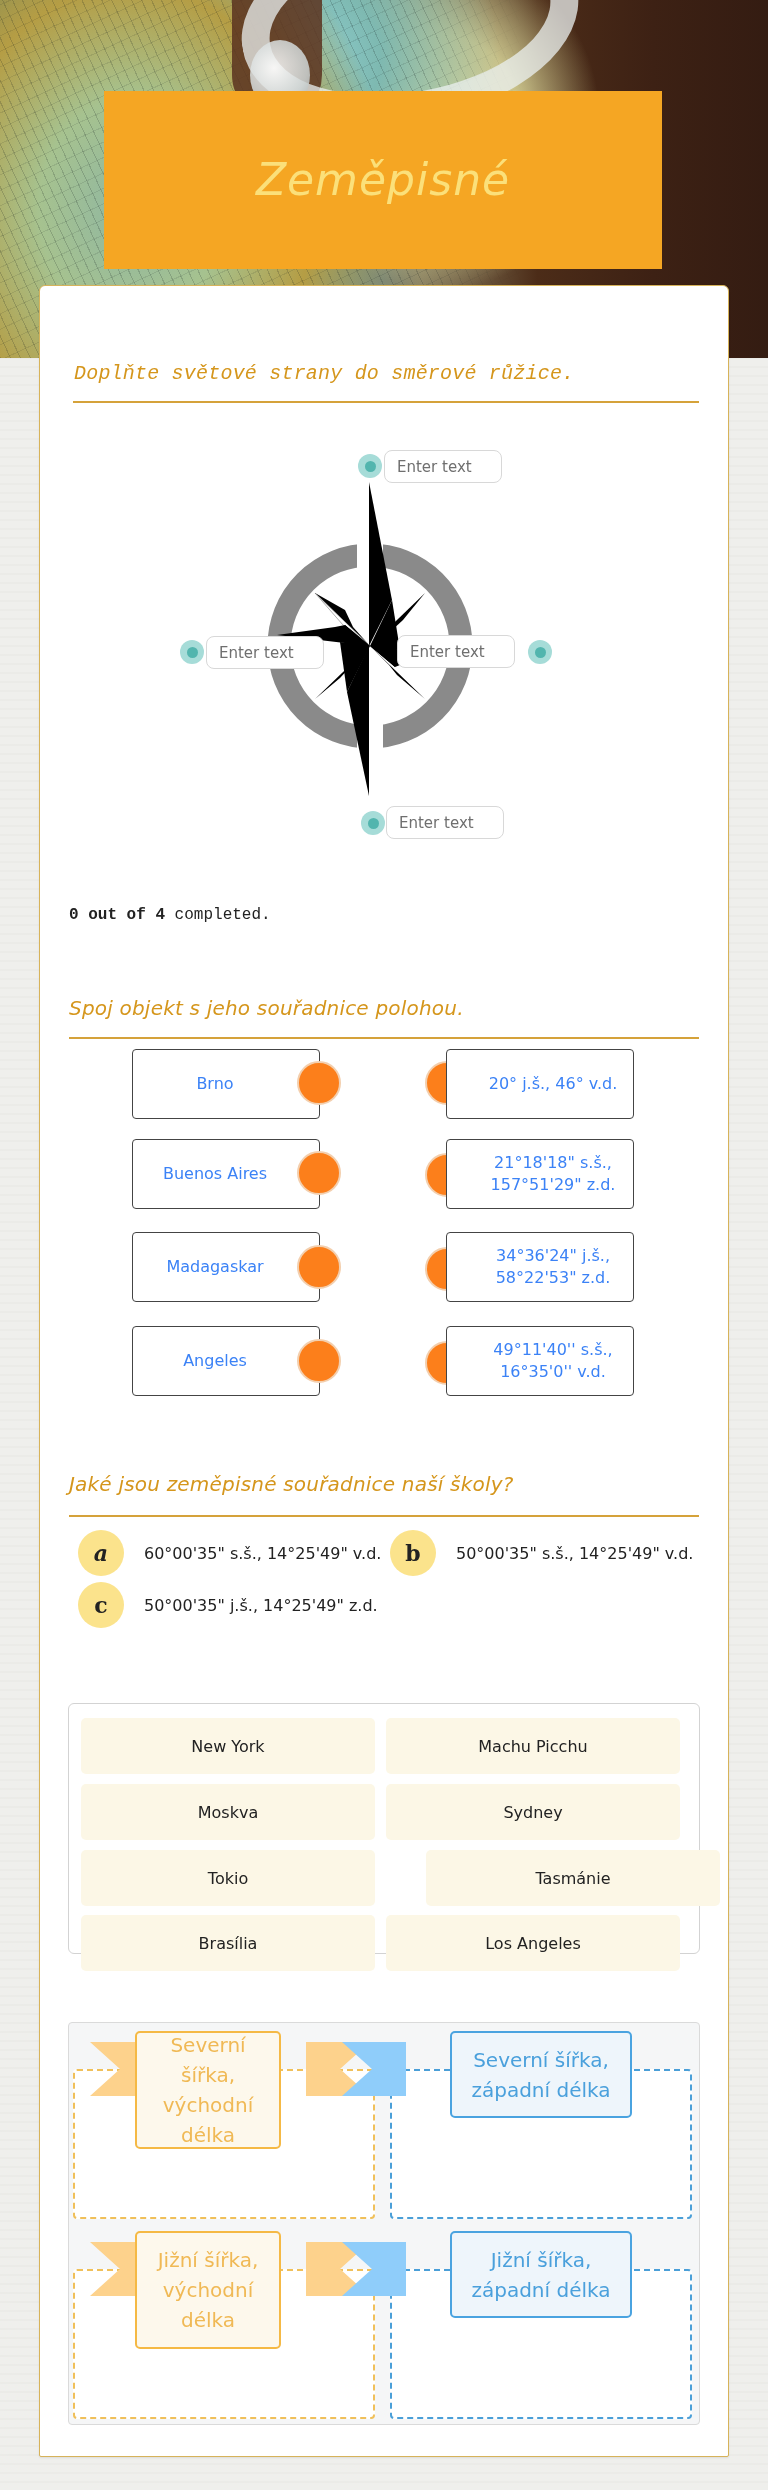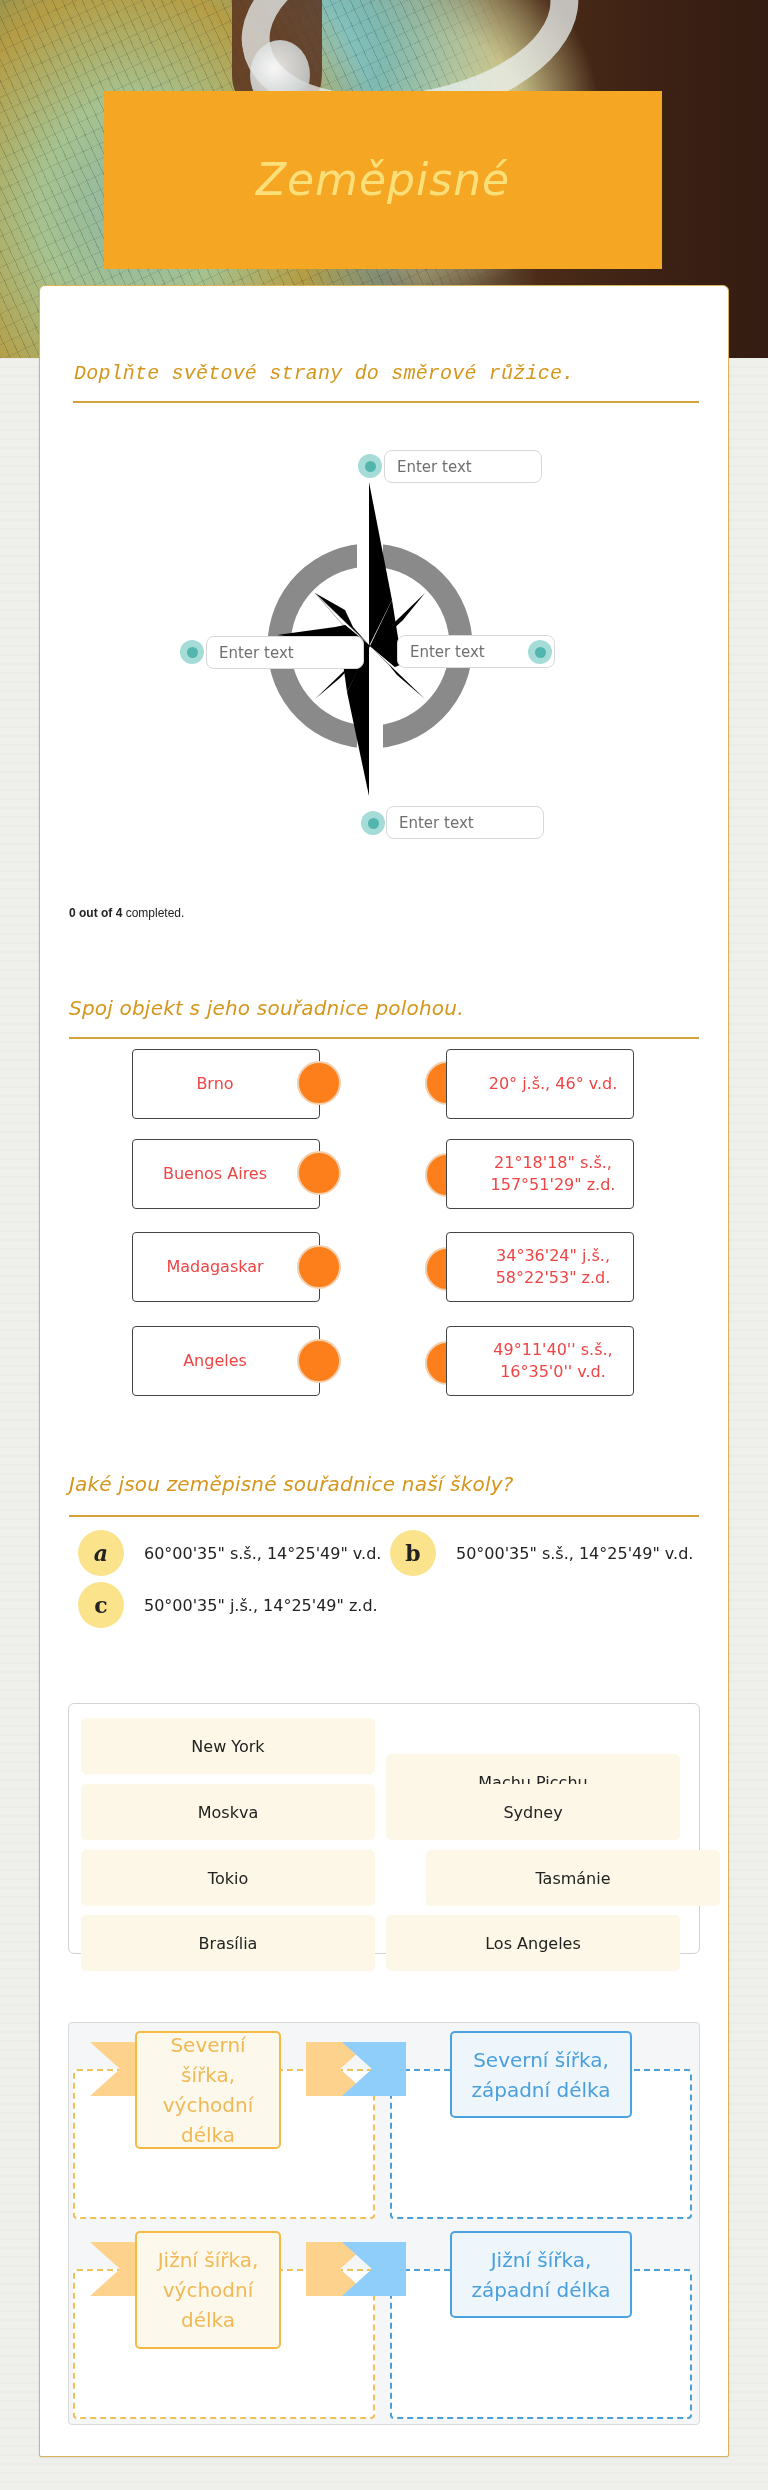--- a/index.html
+++ b/index.html
@@ -80,39 +80,39 @@
     .section-rule {
       position: absolute; height: 2px; background: #d5a23a;
     }
     .compass-svg { position: absolute; left: 265px; top: 480px; }
     .hotspot {
       position: absolute; width: 24px; height: 24px; border-radius: 50%;
       background: #a6dcd8; display: flex; align-items: center; justify-content: center;
     }
     .hotspot-inner { width: 11px; height: 11px; border-radius: 50%; background: #52b5ae; }
     .compass-input {
-      position: absolute; width: 158px; height: 33px;
+      position: absolute; width: 118px; height: 33px;
       border: 1px solid #d8d8d8; border-radius: 8px; background: #ffffff;
       font-family: "DejaVu Sans", sans-serif; font-size: 15px; color: #333;
       padding: 0 12px; outline: none;
     }
     .compass-input::placeholder { color: #6f6f6f; }
 
     .progress-text {
       position: absolute; left: 69px; top: 906px;
-      font-family: Liberation Sans, sans-serif; font-size: 12px; color: #222;
+      font-family: Liberation Mono, monospace; font-size: 16px; color: #222;
     }
     .progress-text b { font-weight: bold; }
 
     
     .match-box {
       position: absolute; width: 188px; height: 70px;
       border: 1px solid #444; border-radius: 4px; background: #fff;
       display: flex; align-items: center; justify-content: center; text-align: center;
-      font-family: "DejaVu Sans", sans-serif; font-size: 16px; color: #ef4444; line-height: 22px;
+      font-family: "DejaVu Sans", sans-serif; font-size: 16px; color: #3b82f6; line-height: 22px;
     }
     .match-box.right { padding-left: 26px; }
     .match-box.left { padding-right: 22px; }
     .match-dot {
       position: absolute; width: 44px; height: 44px; border-radius: 50%;
       background: #fc7f1b; border: 2px solid #f3cfae;
     }
 
     
     .option {
@@ -279,21 +279,21 @@
   <div class="option-badge" style="font-style:normal;">b</div>
   <div class="option-text">50°00'35" s.š., 14°25'49" v.d.</div>
 </div>
 <div class="option" style="left:78px; top:1582px;">
   <div class="option-badge" style="font-style:normal;">c</div>
   <div class="option-text">50°00'35" j.š., 14°25'49" z.d.</div>
 </div>
 
 <div class="drag-panel">
   <div class="drag-item" style="left:12px; top:14px;">New York</div>
-  <div class="drag-item" style="left:317px; top:14px;margin-top:36px;">Machu Picchu</div>
+  <div class="drag-item" style="left:317px; top:14px;">Machu Picchu</div>
   <div class="drag-item" style="left:12px; top:80px;text-align:right;">Moskva</div>
   <div class="drag-item" style="left:317px; top:80px;">Sydney</div>
   <div class="drag-item" style="left:12px; top:146px;">Tokio</div>
   <div class="drag-item" style="left:317px; top:146px;margin-left:40px;">Tasmánie</div>
   <div class="drag-item" style="left:12px; top:211px;">Brasília</div>
   <div class="drag-item" style="left:317px; top:211px;">Los Angeles</div>
 </div>
 
 <div class="cat-panel"></div>
 

